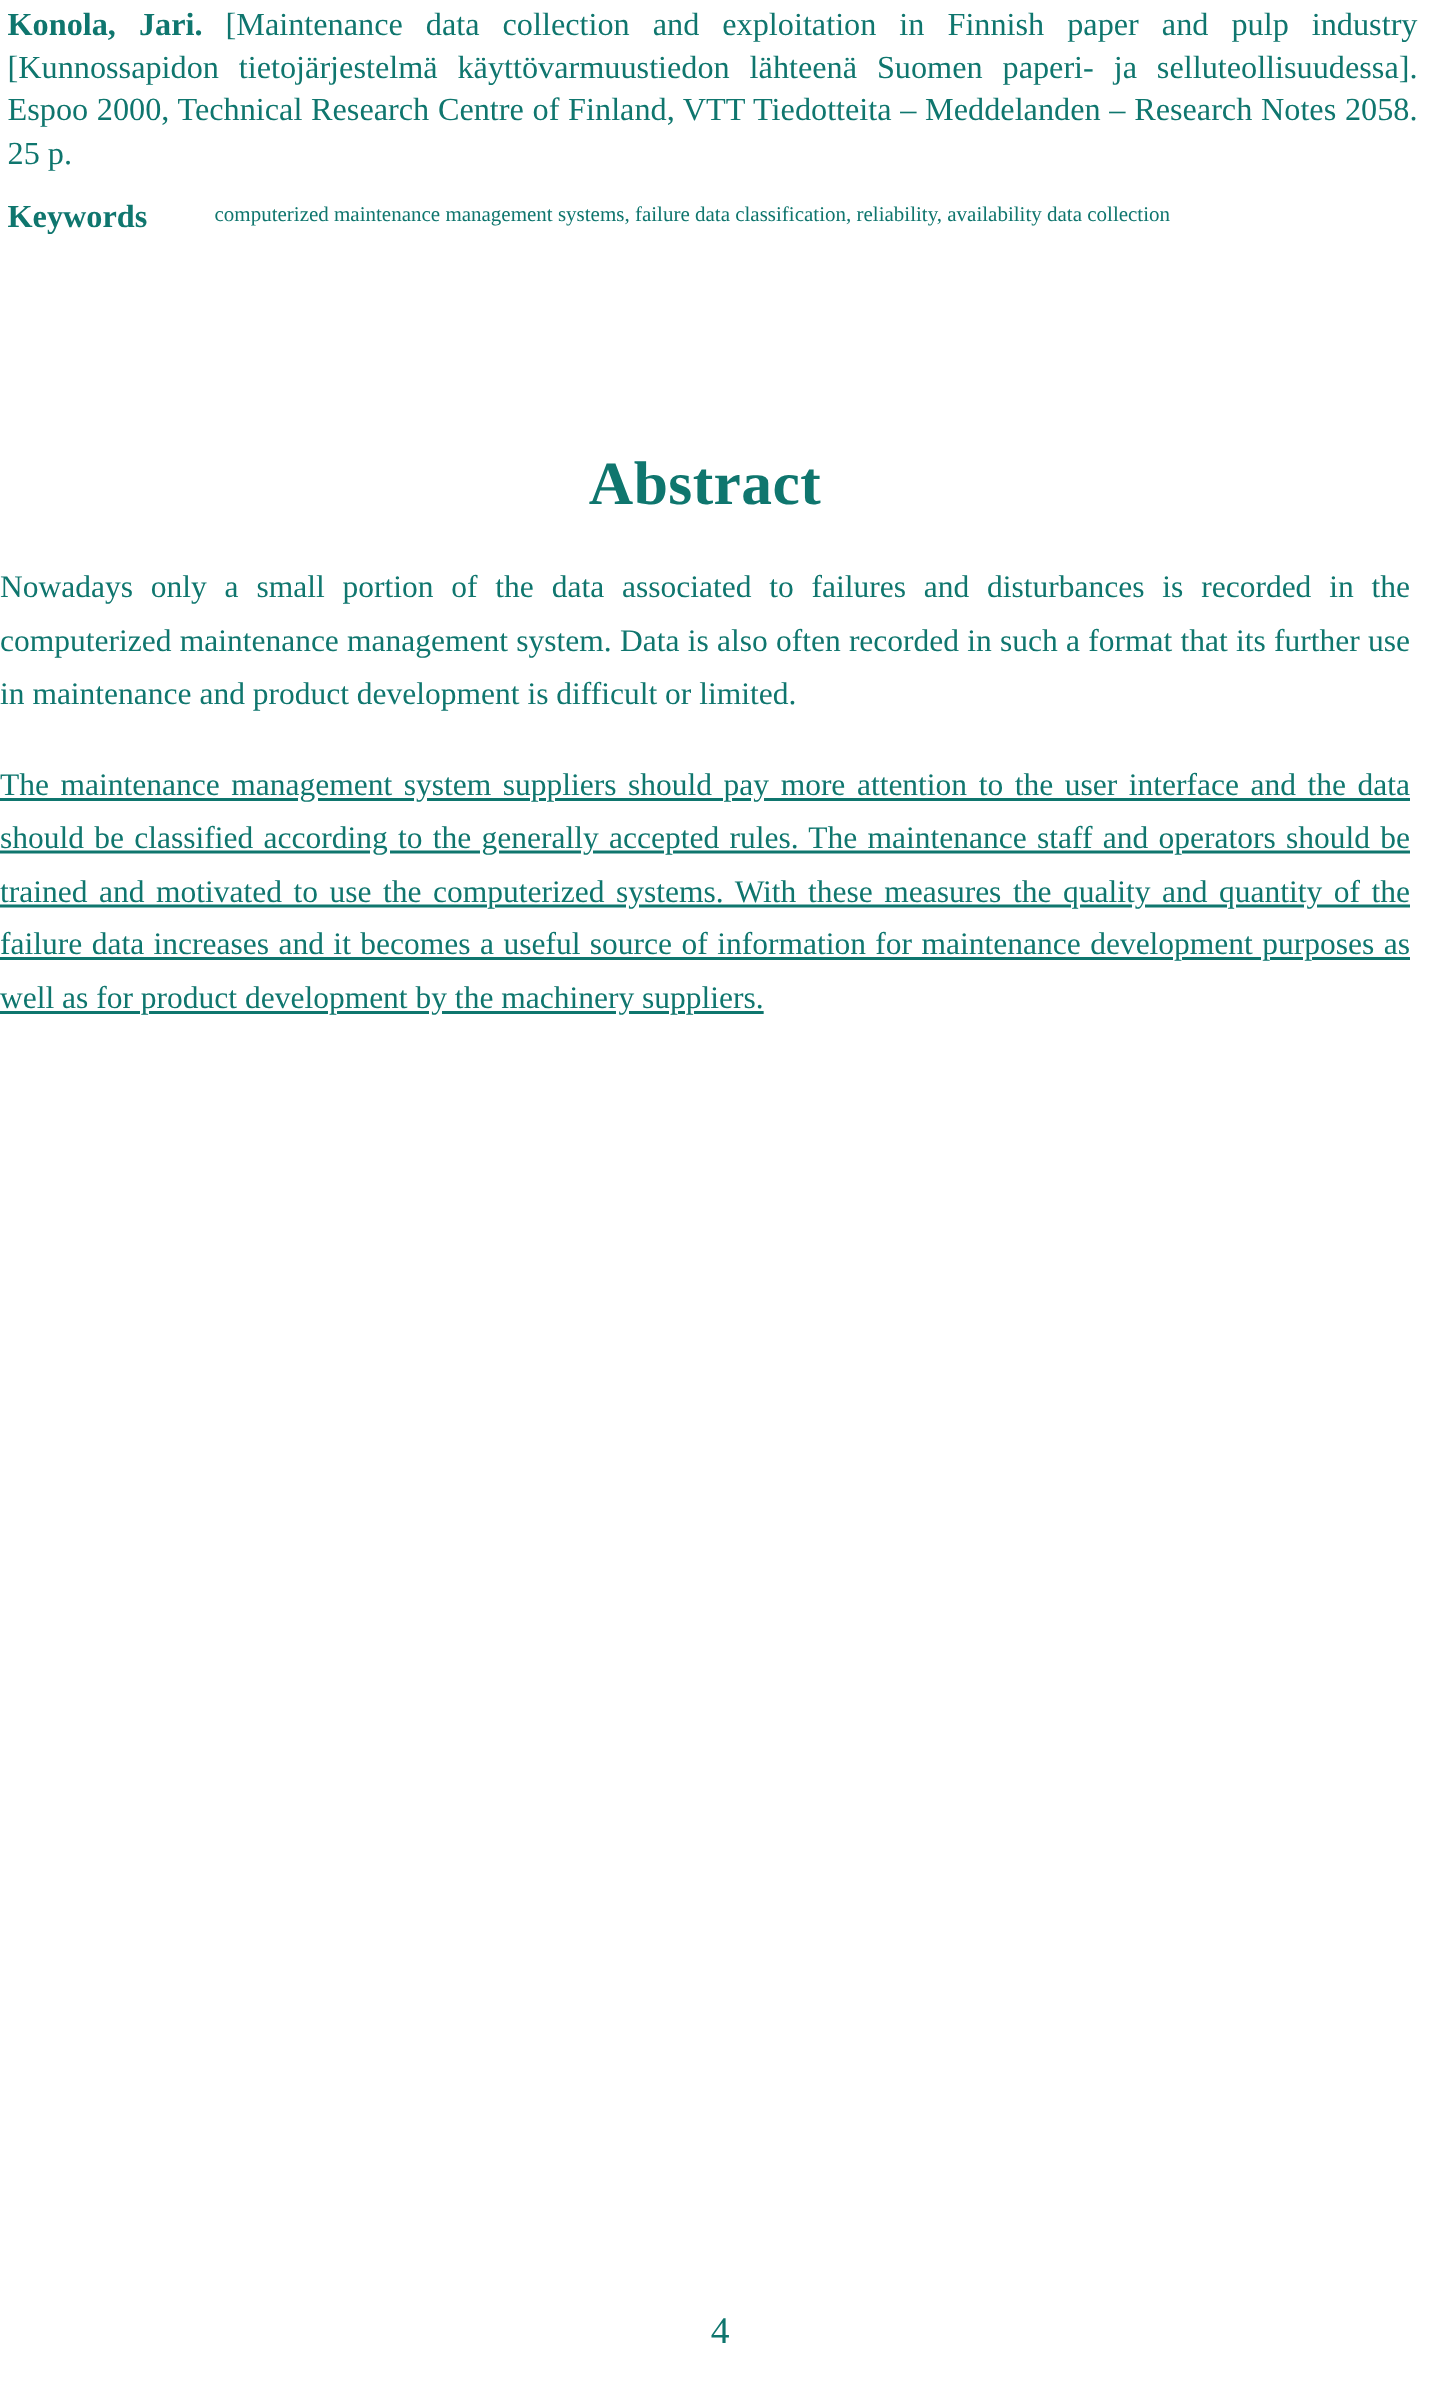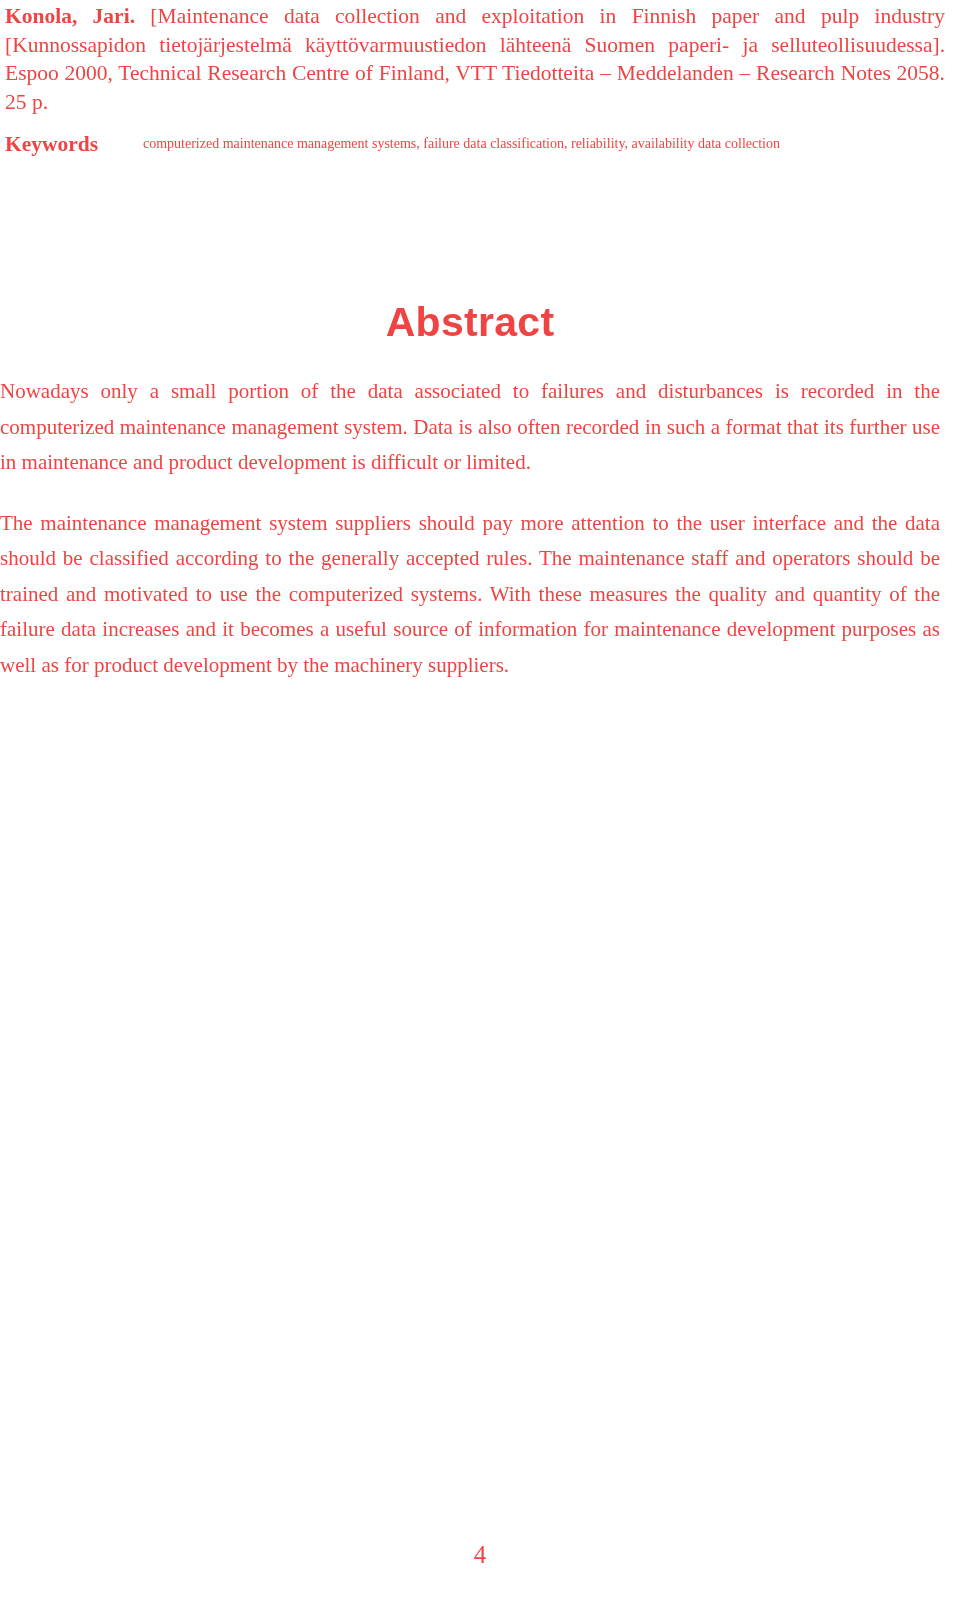--- a/index.html
+++ b/index.html
@@ -7,21 +7,21 @@
     margin: 0;
     padding: 0;
     background: #ffffff;
   }
 
   .page {
     position: relative;
     width: 960px;
     height: 1600px;
     background: #ffffff;
-    color: #ef4444;
+    color: #0f766e;
     font-family: "Liberation Serif", "DejaVu Serif", serif;
     overflow: hidden;
     box-sizing: border-box;
   }
 
   .content {
     position: absolute;
     left: 5px;
     top: 0;
     width: 940px;
@@ -59,21 +59,21 @@
 
   .keywords-value {
     flex: 1 1 auto;
     font-size: 14px;
     line-height: 28.5px;
     text-align: left;
   }
 
   
   .abstract-heading {
-    font-family: Liberation Sans, sans-serif;
+    font-family: Liberation Serif, serif;
     font-weight: bold;
     font-size: 41px;
     line-height: 44px;
     text-align: center;
     margin: 0;
     position: absolute;
     left: 0;
     top: 300px;
     width: 940px;
     letter-spacing: 0.3px;
@@ -91,20 +91,21 @@
     font-size: 21px;
     line-height: 35.5px;
     text-align: justify;
     text-justify: inter-word;
     margin: 0 0 25px 0;
     hyphens: none;
   }
 
   .body-para:last-child {
     margin-bottom: 16px;
+    text-decoration: underline;
   }
 
   
   .page-number {
     position: absolute;
     left: 0;
     top: 1540px;
     width: 960px;
     text-align: center;
     font-size: 25px;

